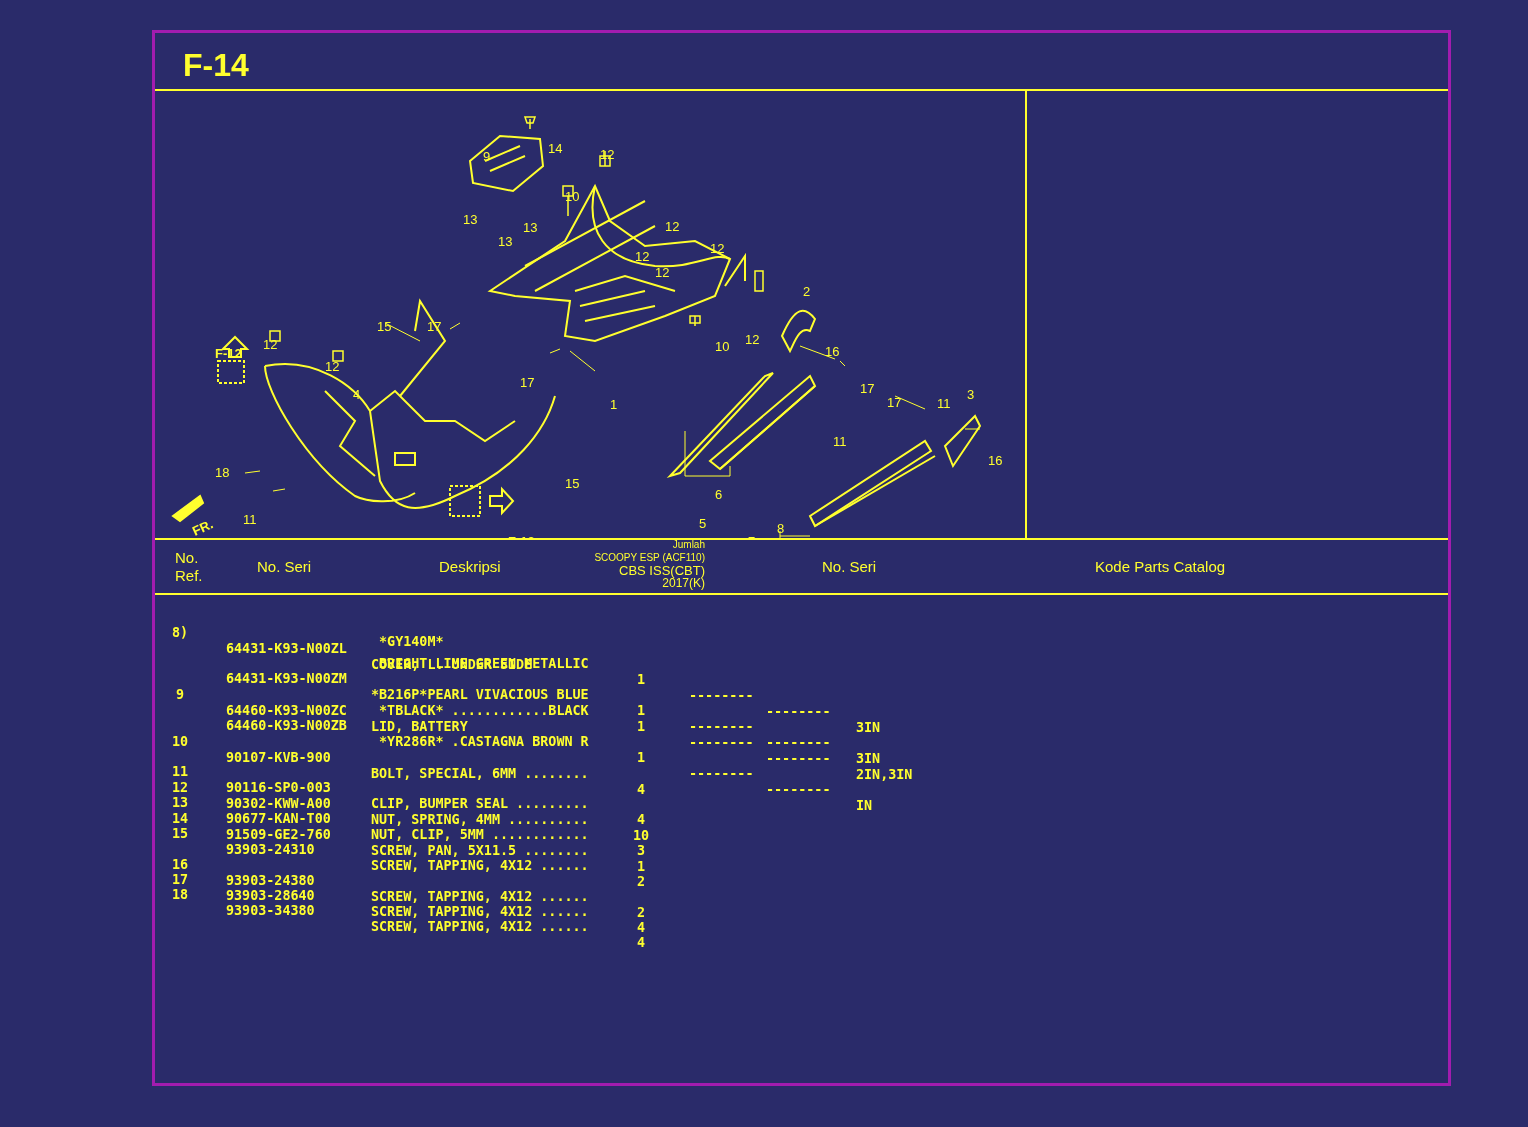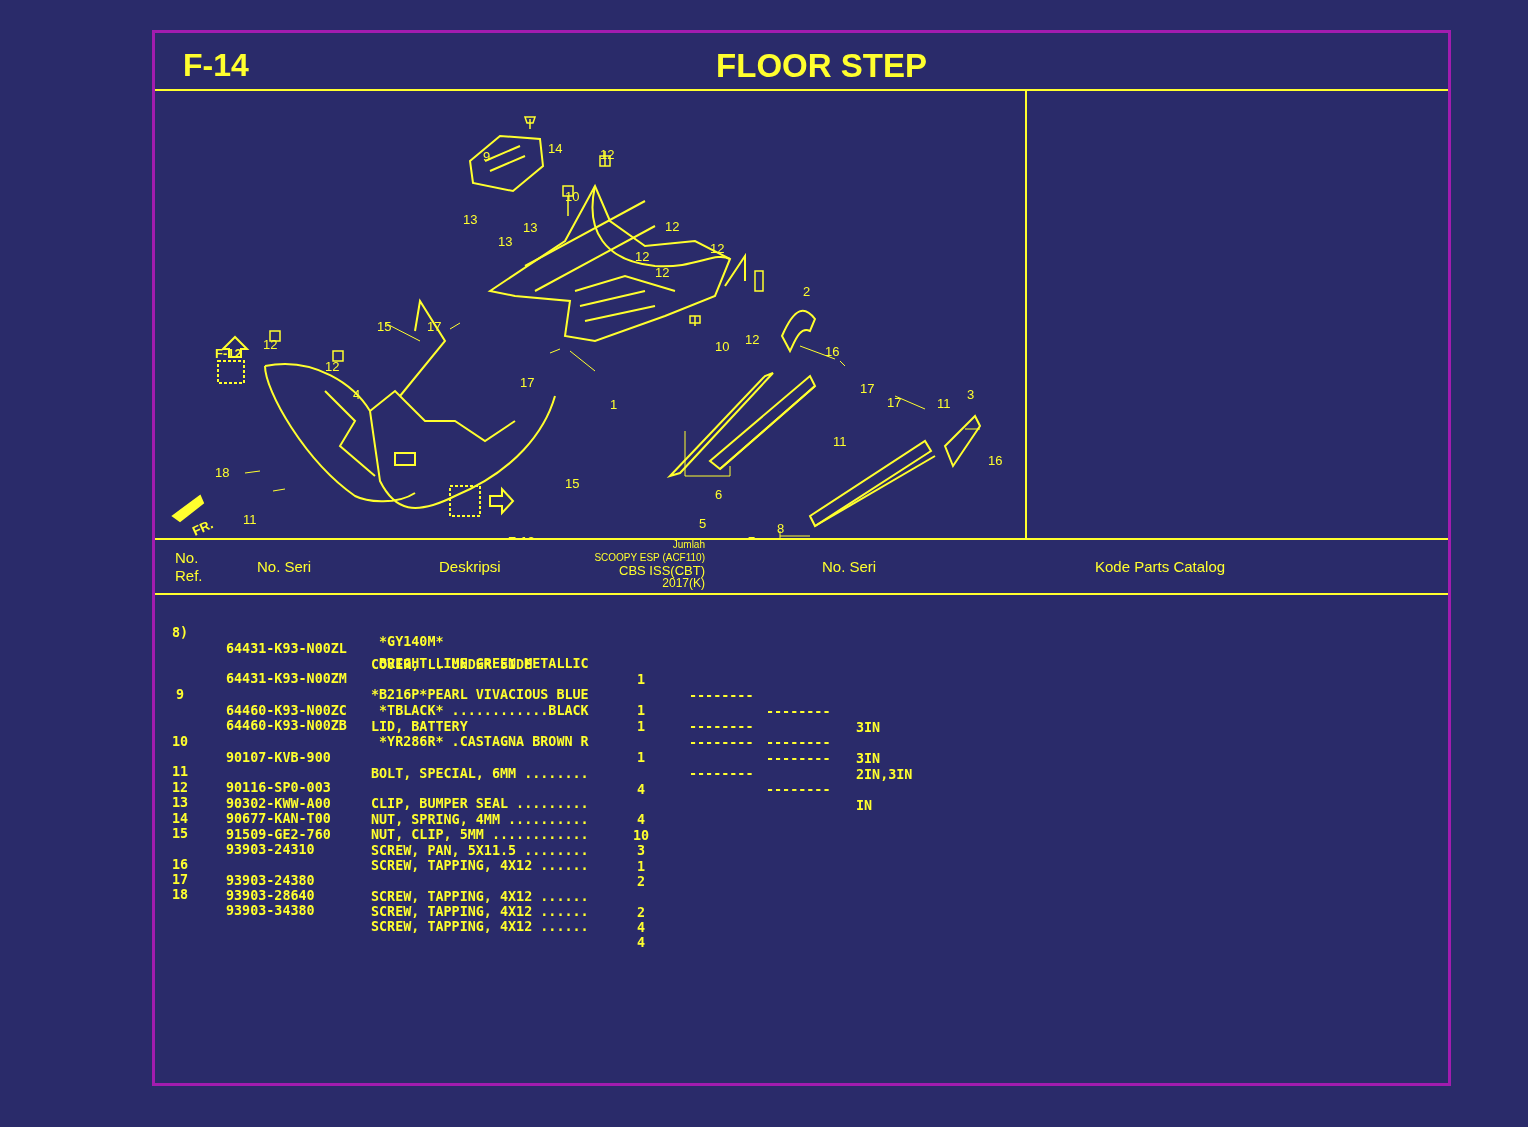--- a/index.html
+++ b/index.html
@@ -21,21 +21,20 @@
   .c-ser1{position:absolute;left:528px;}
   .c-ser2{position:absolute;left:605px;}
   .c-cat{position:absolute;left:695px;}
   svg text{font-family:"Liberation Sans",sans-serif;fill:#ffff2e;}
 </style>
 </head>
 <body>
 
 <div class="frame">
   <div class="code">F-14</div>
-  <div class="title">FLOOR STEP</div>
   <div class="hline" style="top:56px;"></div>
 
   <div class="diagram">
     <svg width="870" height="447" viewBox="0 0 870 447" fill="none" stroke="#ffff2e" stroke-width="2">
 
       <g>
         <path d="M315 70 L345 45 L385 48 L388 75 L358 100 L318 92 Z"></path>
         <path d="M330 70 L365 55 M335 80 L370 65"></path>
       </g>
 

